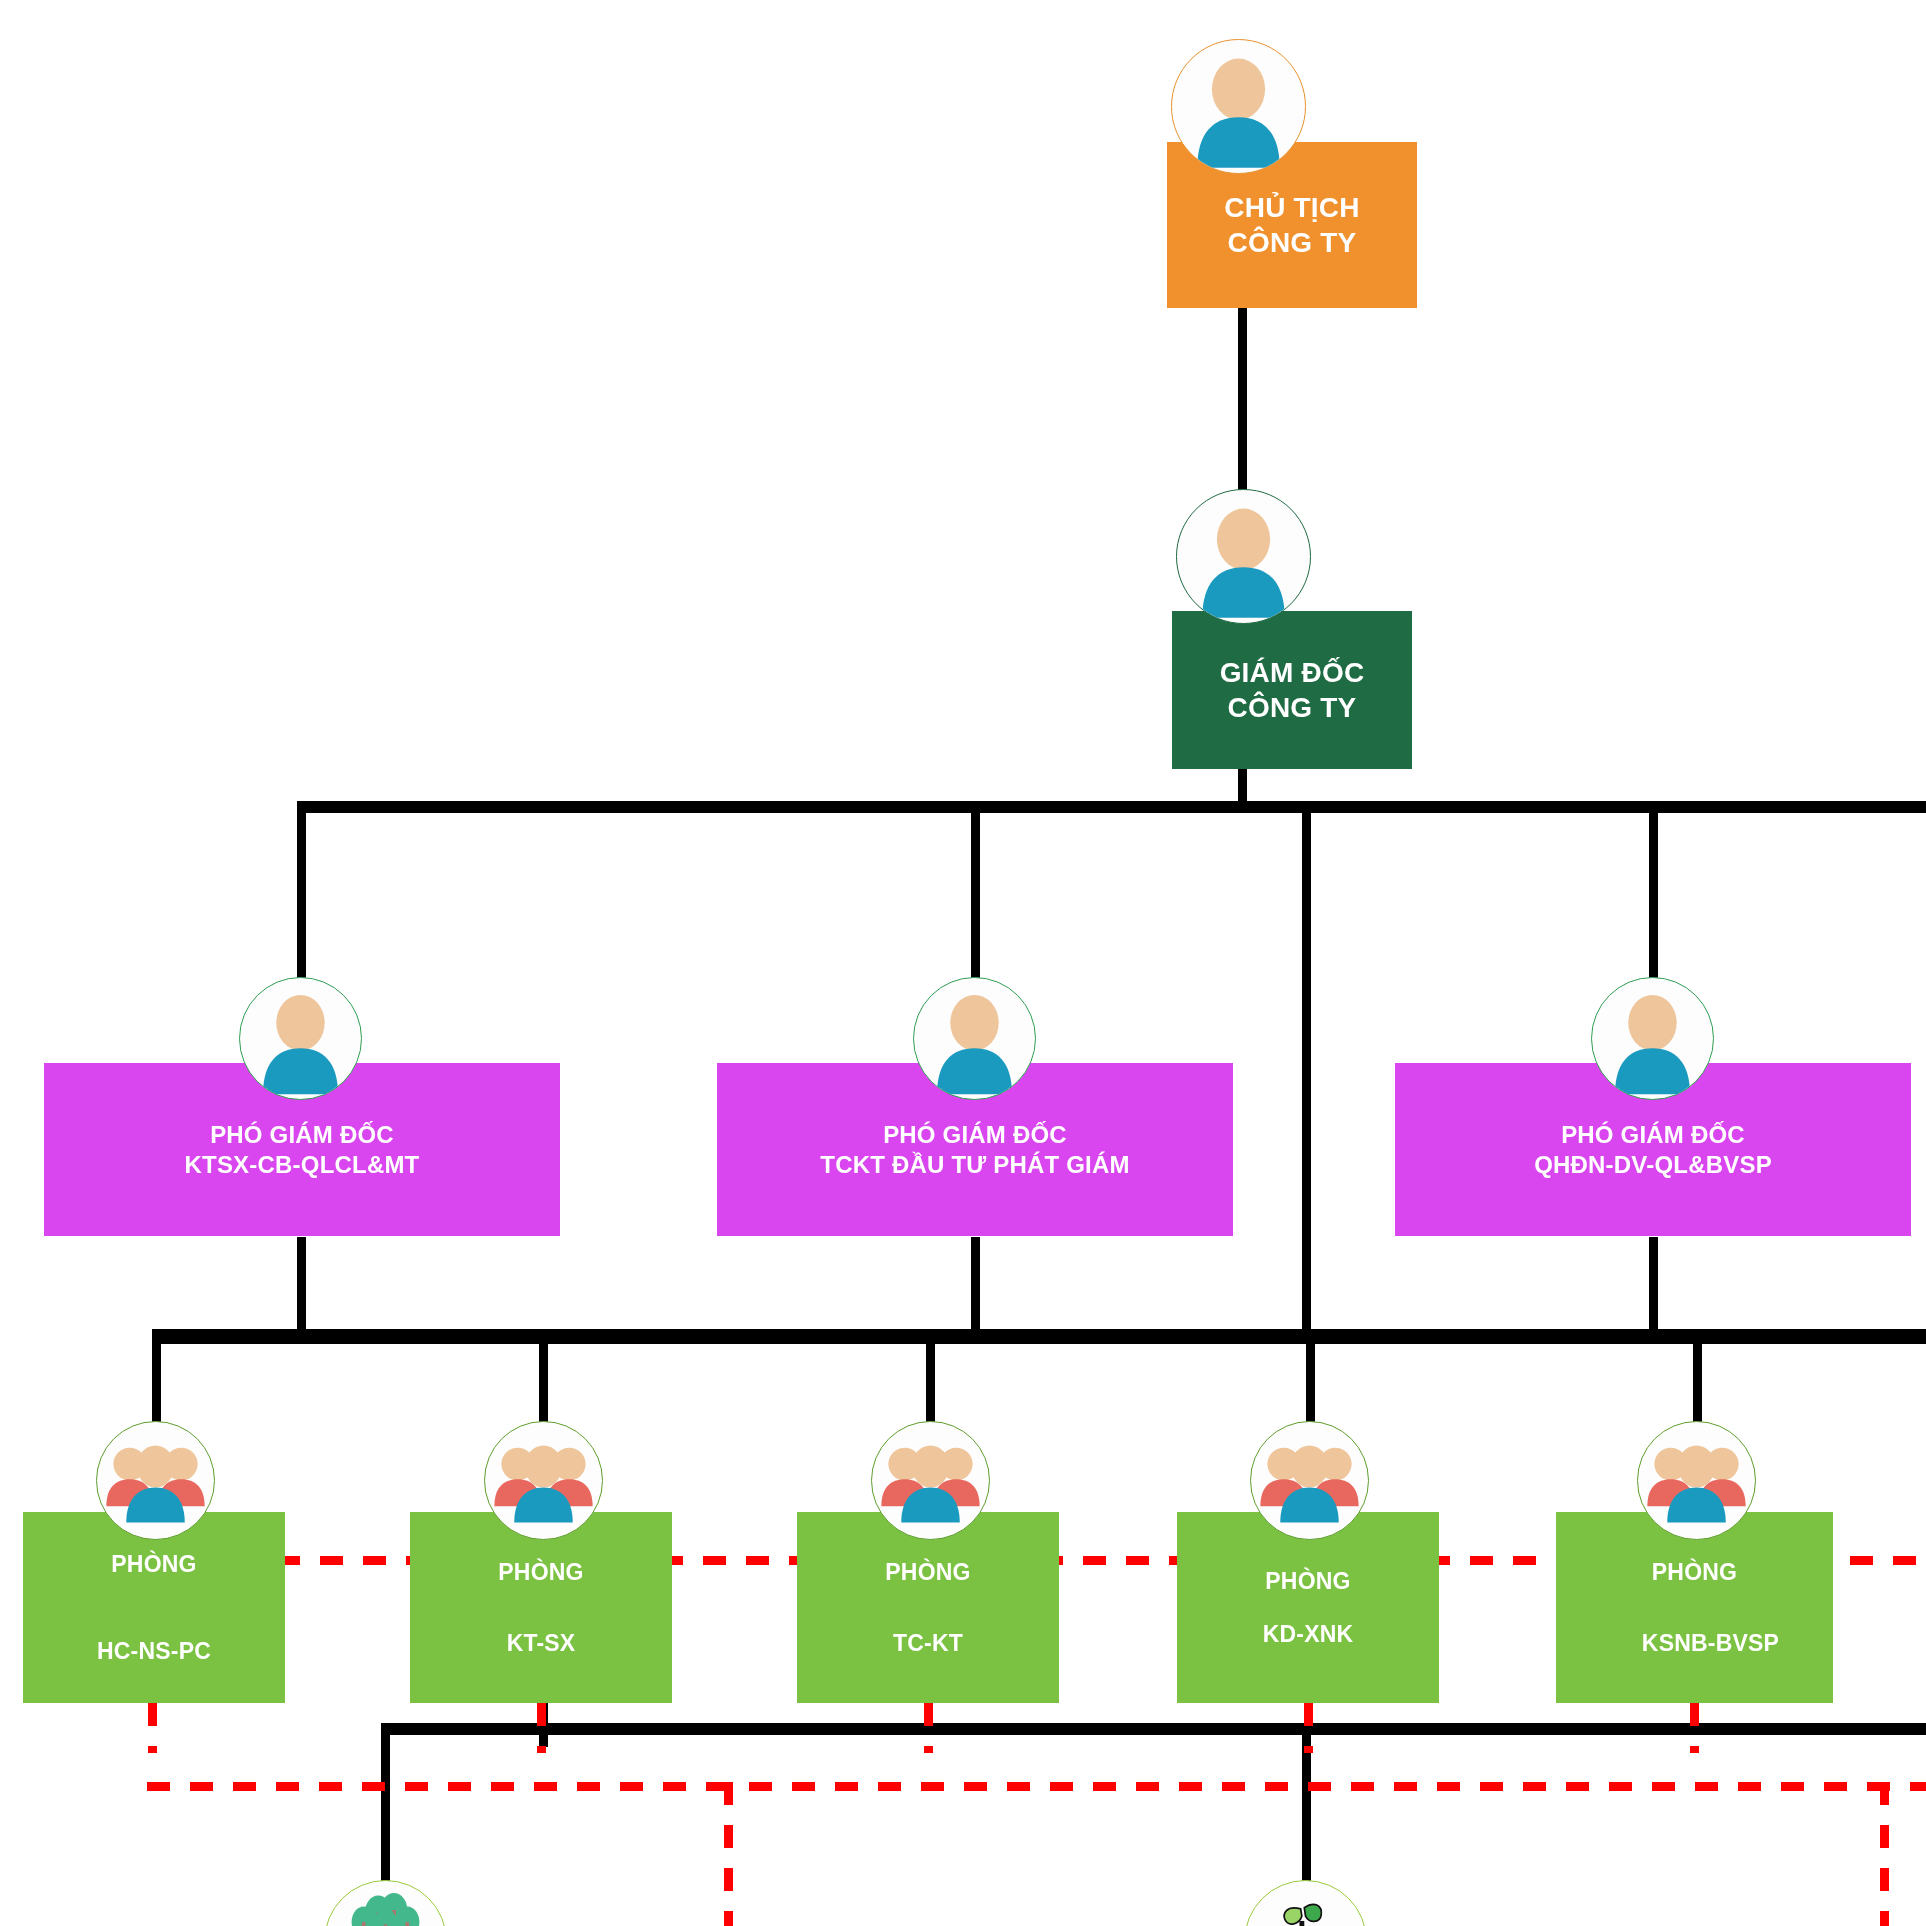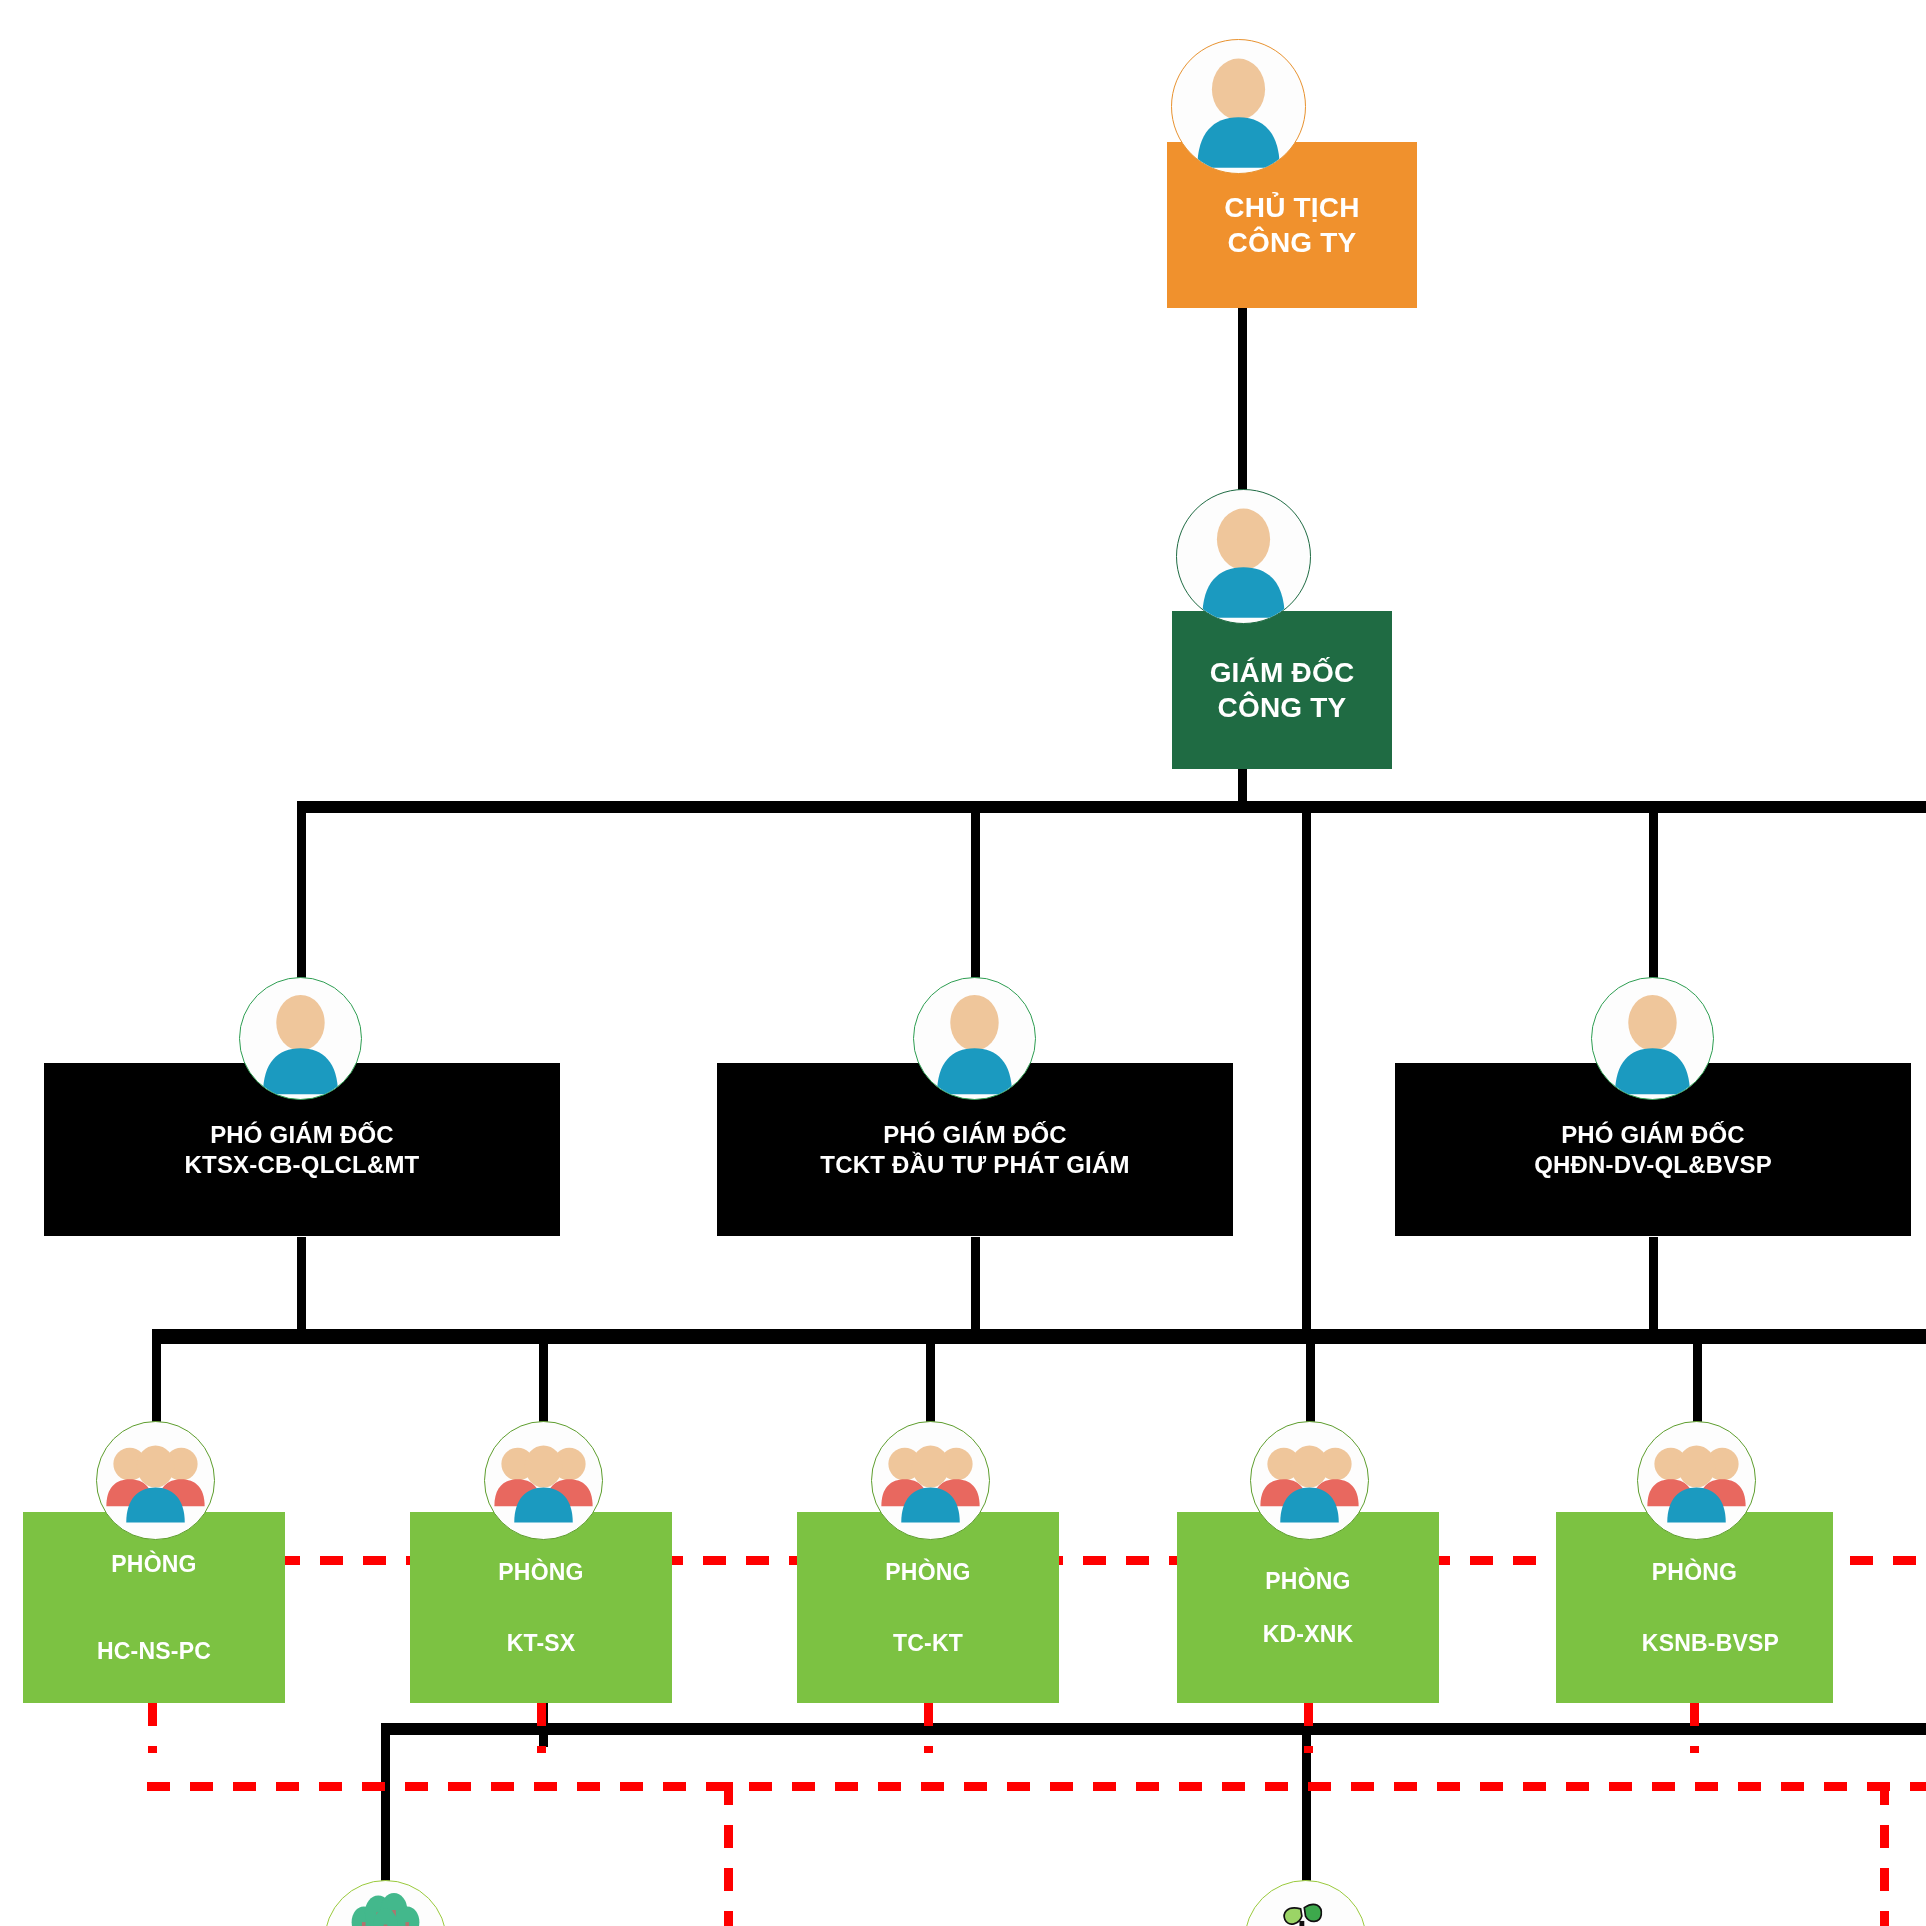--- a/index.html
+++ b/index.html
@@ -7,21 +7,21 @@
   #stage{position:relative;width:2594px;height:2184px;background:#fff;overflow:hidden;}
 
   
   .node{position:absolute;box-sizing:border-box;display:flex;flex-direction:column;
         align-items:center;justify-content:center;color:#ffffff;text-align:center;
         font-weight:bold;letter-spacing:0.2px;line-height:1.25;z-index:6;}
   .node .ln{display:block;white-space:nowrap;}
 
   .lv1{background:#F0912D;}
   .lv2{background:#1F6B43;}
-  .lv3{background:#000000;}
+  .lv3{background:#d946ef;}
   .lv4{background:#7CC242;align-items:center;}
 
   
   .avatar{position:absolute;border-radius:50%;background:#fdfdfd;
           box-sizing:border-box;z-index:8;overflow:hidden;}
   .avatar.single{border:1.2px solid #E8922F;}
   .avatar.single.grn{border:1.2px solid #1F6B43;}
   .avatar.single.grn2{border:1.2px solid #2E9E52;}
   .avatar.group{border:1.2px solid #5E9E2E;}
   .avatar.plain{border:1.2px solid #9ACA3C;}
@@ -102,21 +102,21 @@
     <span class="ln">CÔNG TY</span>
   </div>
 
   <div class="avatar single grn" style="left:1243px;top:489px;width:135px;height:135px;margin-left:-67px;">
     <svg viewBox="0 0 100 100">
       <circle cx="50" cy="50" r="49" fill="#fdfdfd"></circle>
       <ellipse cx="50" cy="37" rx="20" ry="23" fill="#EFC69B"></ellipse>
       <path d="M19 96 C19 70 31 58 50 58 C69 58 81 70 81 96 Z" fill="#1B9AC0"></path>
     </svg>
   </div>
-  <div class="node lv2" style="left:1172px;top:611px;width:220px;height:158px;font-size:28px;">
+  <div class="node lv2" style="left:1172px;top:611px;width:240px;height:158px;font-size:28px;">
     <span class="ln">GIÁM ĐỐC</span>
     <span class="ln">CÔNG TY</span>
   </div>
 
   <div class="avatar single grn2" style="left:301px;top:977px;width:123px;height:123px;margin-left:-62px;">
     <svg viewBox="0 0 100 100">
       <circle cx="50" cy="50" r="49" fill="#fdfdfd"></circle>
       <ellipse cx="50" cy="37" rx="20" ry="23" fill="#EFC69B"></ellipse>
       <path d="M19 96 C19 70 31 58 50 58 C69 58 81 70 81 96 Z" fill="#1B9AC0"></path>
     </svg>

